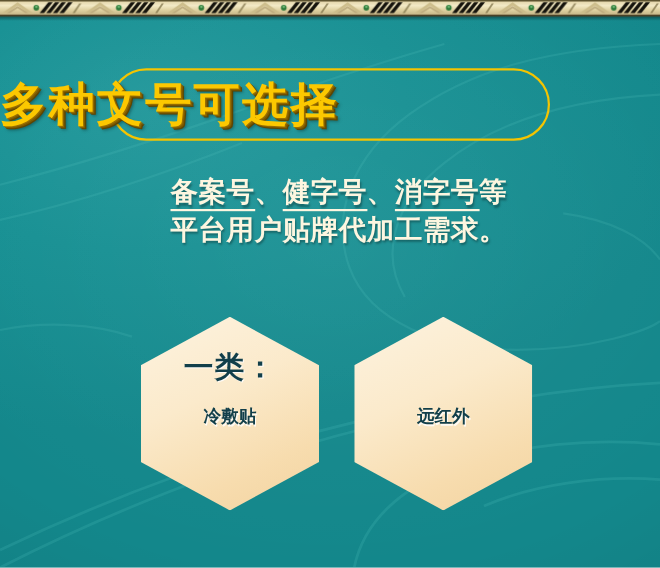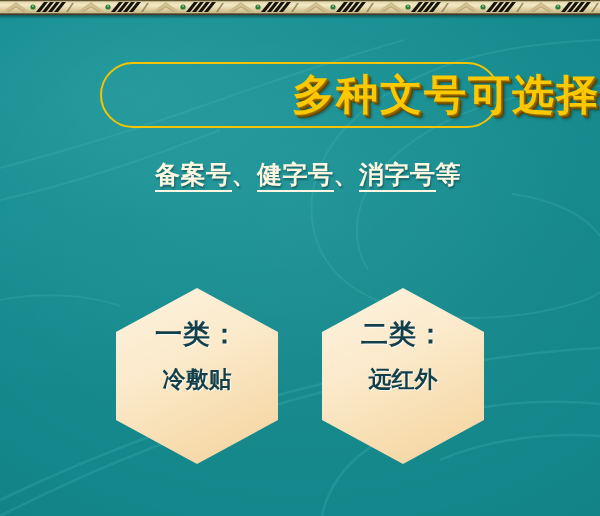--- a/index.html
+++ b/index.html
@@ -76,21 +76,21 @@
     border-radius: 33px;
     box-sizing: border-box;
     z-index: 3;
   }
   .title-text {
     position: absolute;
     left: 0; right: 0;
     top: 60px;
     height: 70px;
     line-height: 70px;
-    text-align: right;
+    text-align: left;
     font-family: "DejaVu Sans", "Liberation Sans", sans-serif;
     font-size: 42px;
     font-weight: 700;
     letter-spacing: 2px;
     color: #fcc800;
     text-shadow:
       1px 1px 0 #9a6f00,
       2px 2px 0 #7d5a00,
       3px 3px 0 #5f4500,
       4px 4px 3px rgba(0,0,0,0.35);
@@ -126,21 +126,21 @@
   .hex {
     position: absolute;
     width: 162px;
     height: 176px;
     z-index: 3;
     -webkit-clip-path: polygon(50% 0%, 100% 25%, 100% 75%, 50% 100%, 0% 75%, 0% 25%);
     clip-path: polygon(50% 0%, 100% 25%, 100% 75%, 50% 100%, 0% 75%, 0% 25%);
     background: linear-gradient(155deg, #fdf3e0 0%, #fbeacb 40%, #f7dcae 75%, #f2d3a0 100%);
     filter: drop-shadow(3px 5px 4px rgba(0,0,0,0.30));
   }
-  .hex-1 { left: 116px; top: 288px; }
+  .hex-1 { left: 128px; top: 288px; }
   .hex-2 { left: 322px; top: 288px; }
 
   .hex-head {
     position: absolute;
     left: 0; right: 0;
     top: 28px;
     text-align: center;
     font-family: "DejaVu Sans", "Liberation Sans", sans-serif;
     font-size: 27px;
     font-weight: 700;
@@ -148,21 +148,21 @@
     color: #123f4a;
     text-shadow: 1px 1px 0 rgba(255,255,255,0.85);
     white-space: nowrap;
   }
   .hex-sub {
     position: absolute;
     left: 0; right: 0;
     top: 76px;
     text-align: center;
     font-family: "DejaVu Sans", "Liberation Sans", sans-serif;
-    font-size: 23px;
+    font-size: 16px;
     font-weight: 700;
     line-height: 30px;
     color: #123f4a;
     text-shadow: 1px 1px 0 rgba(255,255,255,0.8);
     white-space: nowrap;
   }
 </style>
 </head>
 <body>
 
@@ -220,29 +220,31 @@
   </div>
   <div class="topborder-shadow"></div>
 
   <div class="title-box"></div>
   <div class="title-text">多种文号可选择</div>
 
   <div class="body-block">
     <div class="body-line">
       <span class="ul">备案号</span><span>、</span><span class="ul">健字号</span><span>、</span><span class="ul">消字号</span><span>等</span>
     </div>
+    <div class="body-line">
+      <span>平台用户贴牌代加工需求。</span>
+    </div>
   </div>
 
   <div class="hex hex-1">
     <div class="hex-head">一类：</div>
     <div class="hex-sub">
       <div>冷敷贴</div>
     </div>
   </div>
 
   <div class="hex hex-2">
-    <div class="hex-head">二类：</div>
     <div class="hex-sub">
       <div>远红外</div>
     </div>
   </div>
 
 </div>
 
 </body></html>

